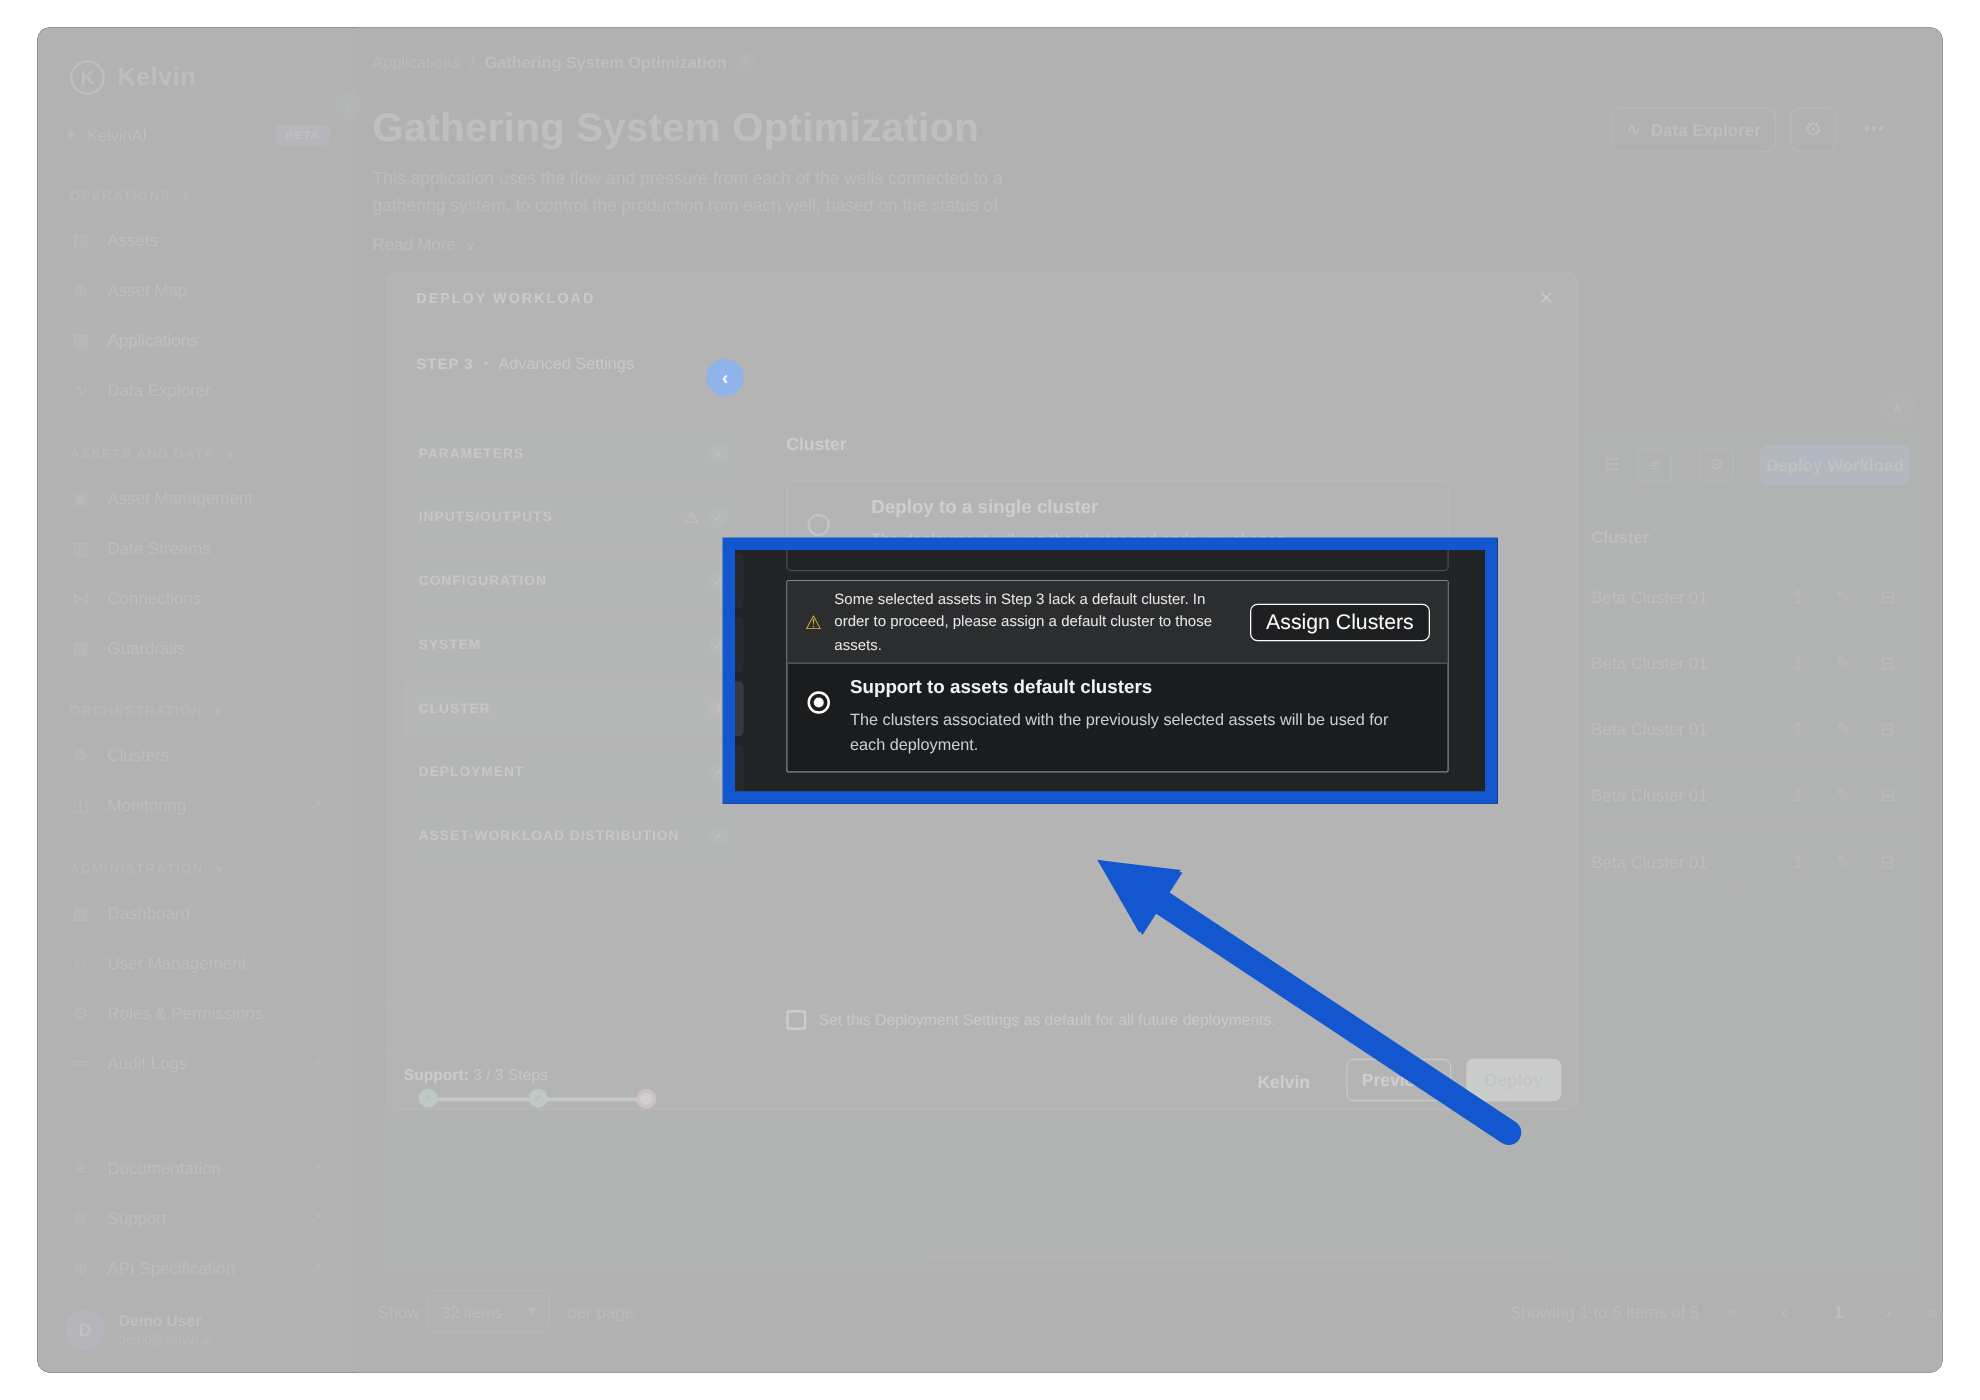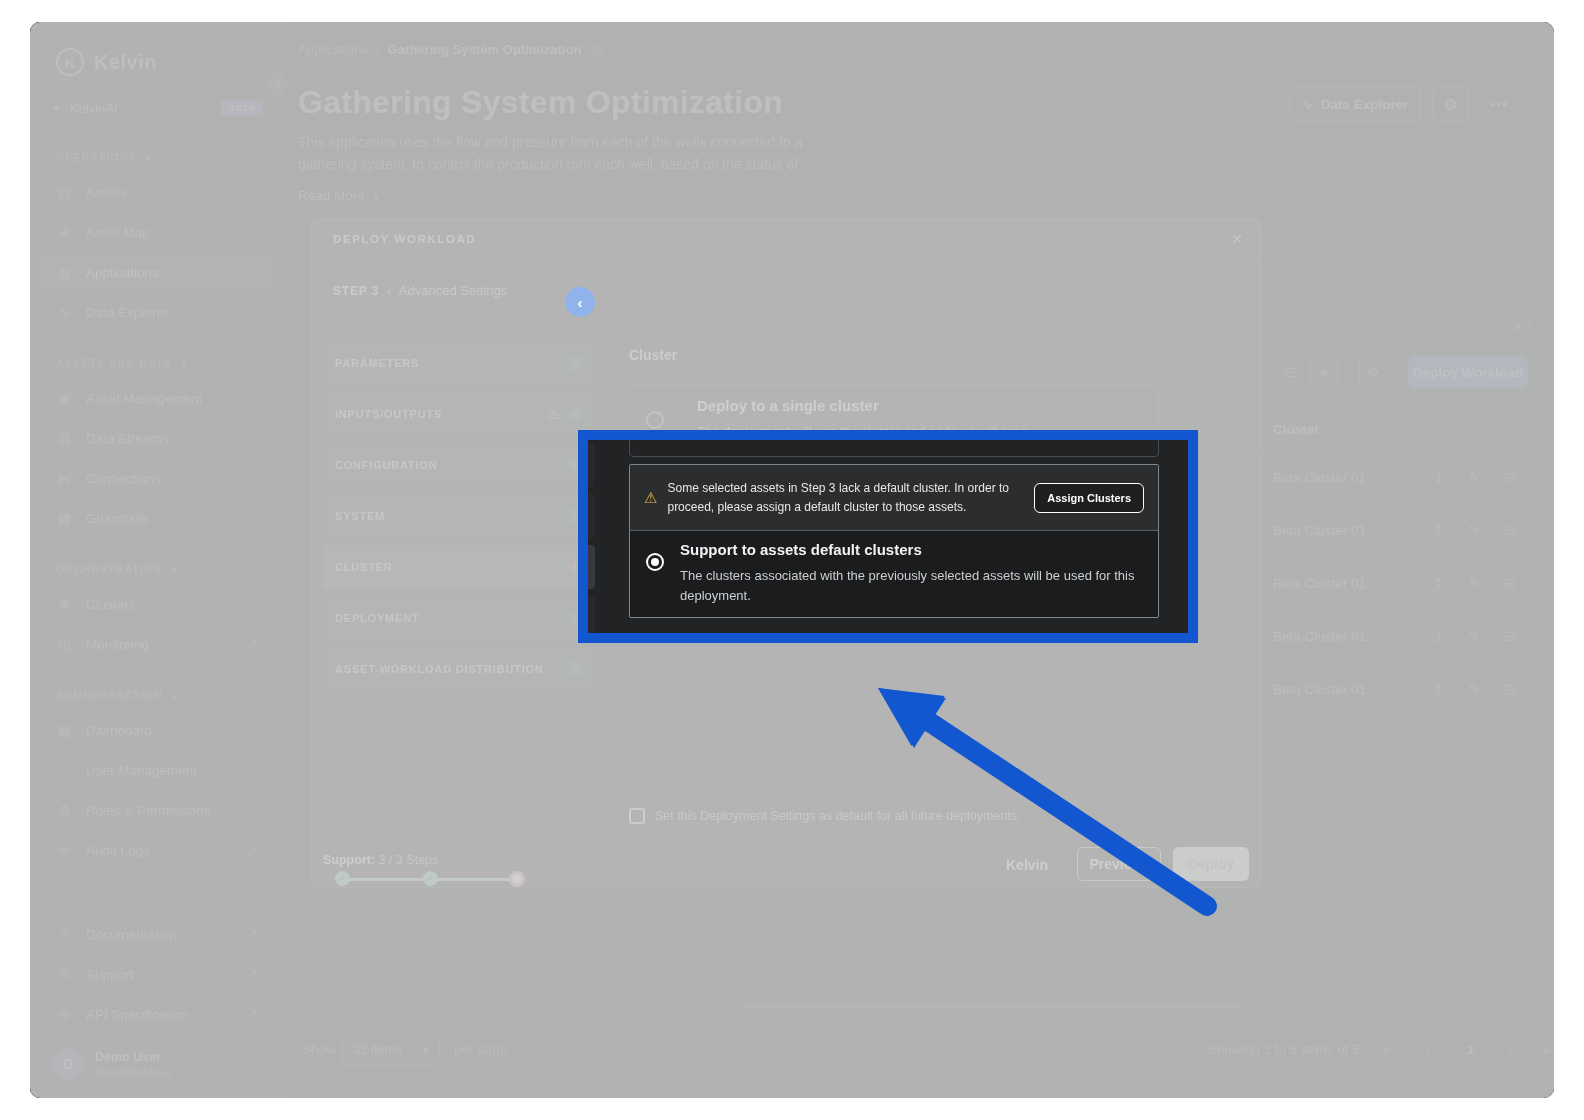--- a/index.html
+++ b/index.html
@@ -94,21 +94,21 @@
   .opt-flex { display:flex; gap:33px; }
   .radio { width:18px; height:18px; border:2px solid #9a9da0; border-radius:50%; flex:none; margin-top:14px; }
   .radio.sel { border-color:#ffffff; position:relative; }
   .radio.sel::after { content:""; position:absolute; left:3px; top:3px; width:8px; height:8px; border-radius:50%; background:#fff; }
   .opt-title { color:#f2f3f4; font-size:15px; font-weight:bold; }
   .opt-desc { color:#cdcfd1; font-size:13px; margin-top:8px; line-height:1.55; }
   .box2 { position:absolute; left:0; top:123px; width:530px; height:154px; border:1px solid #84878a; border-radius:2px; background:#1a1c1e; }
   .alert { height:66px; background:#2b2d2f; border-bottom:1px solid #5a5d60; display:flex; align-items:center; padding:0 14px; gap:10px; }
   .alert .aw { color:#e8b33c; font-size:15px; flex:none; }
   .alert .at { color:#e8e8e8; font-size:12px; line-height:1.55; flex:1; max-width:352px; }
-  .assign-btn { margin-left:auto; min-width:106px; height:30px; border:1.5px solid #ffffff; border-radius:6px; background:#1d1f21; color:#ffffff; font-size:11px; font-weight:bold; display:flex; align-items:center; justify-content:center; padding:0 12px; }
+  .assign-btn { margin-left:auto; min-width:106px; height:30px; border:1.5px solid #ffffff; border-radius:6px; background:#1d1f21; color:#ffffff; font-size:17px; font-weight:normal; display:flex; align-items:center; justify-content:center; padding:0 12px; }
   .opt2 { display:flex; gap:16px; padding:10px 16px 0 16px; }
   .opt2 .radio { margin-top:12px; }
   .chk-div { position:absolute; left:0; top:582px; width:100%; height:1px; background:#34373a; }
   .chk-row { position:absolute; left:318px; top:589px; display:flex; align-items:center; gap:10px; }
   .chk-box { width:16px; height:16px; border:2px solid #e2e4e6; border-radius:3px; }
   .chk-label { color:#c3c5c7; font-size:12.5px; }
   .foot-div { position:absolute; left:0; top:622px; width:100%; height:1px; background:#34373a; }
   .prog-text { position:absolute; left:12px; top:634px; font-size:12.5px; color:#b5b8ba; }
   .prog-text b { color:#e2e4e6; }
   .stepper { position:absolute; left:12px; top:652px; width:200px; height:16px; }
@@ -426,21 +426,21 @@
       <div class="box2">
         <div class="alert">
           <span class="aw">⚠</span>
           <span class="at">Some selected assets in Step 3 lack a default cluster. In order to proceed, please assign a default cluster to those assets.</span>
           <div class="assign-btn">Assign Clusters</div>
         </div>
         <div class="opt2">
           <div class="radio sel"></div>
           <div>
             <div class="opt-title">Support to assets default clusters</div>
-            <div class="opt-desc" style="max-width:480px;">The clusters associated with the previously selected assets will be used for this deployment.</div>
+            <div class="opt-desc" style="max-width:480px;">The clusters associated with the previously selected assets will be used for each deployment.</div>
           </div>
         </div>
       </div>
     </div>
     <div class="chk-div"></div>
     <div class="chk-row">
       <div class="chk-box"></div>
       <span class="chk-label">Set this Deployment Settings as default for all future deployments.</span>
     </div>
     <div class="foot-div"></div>

